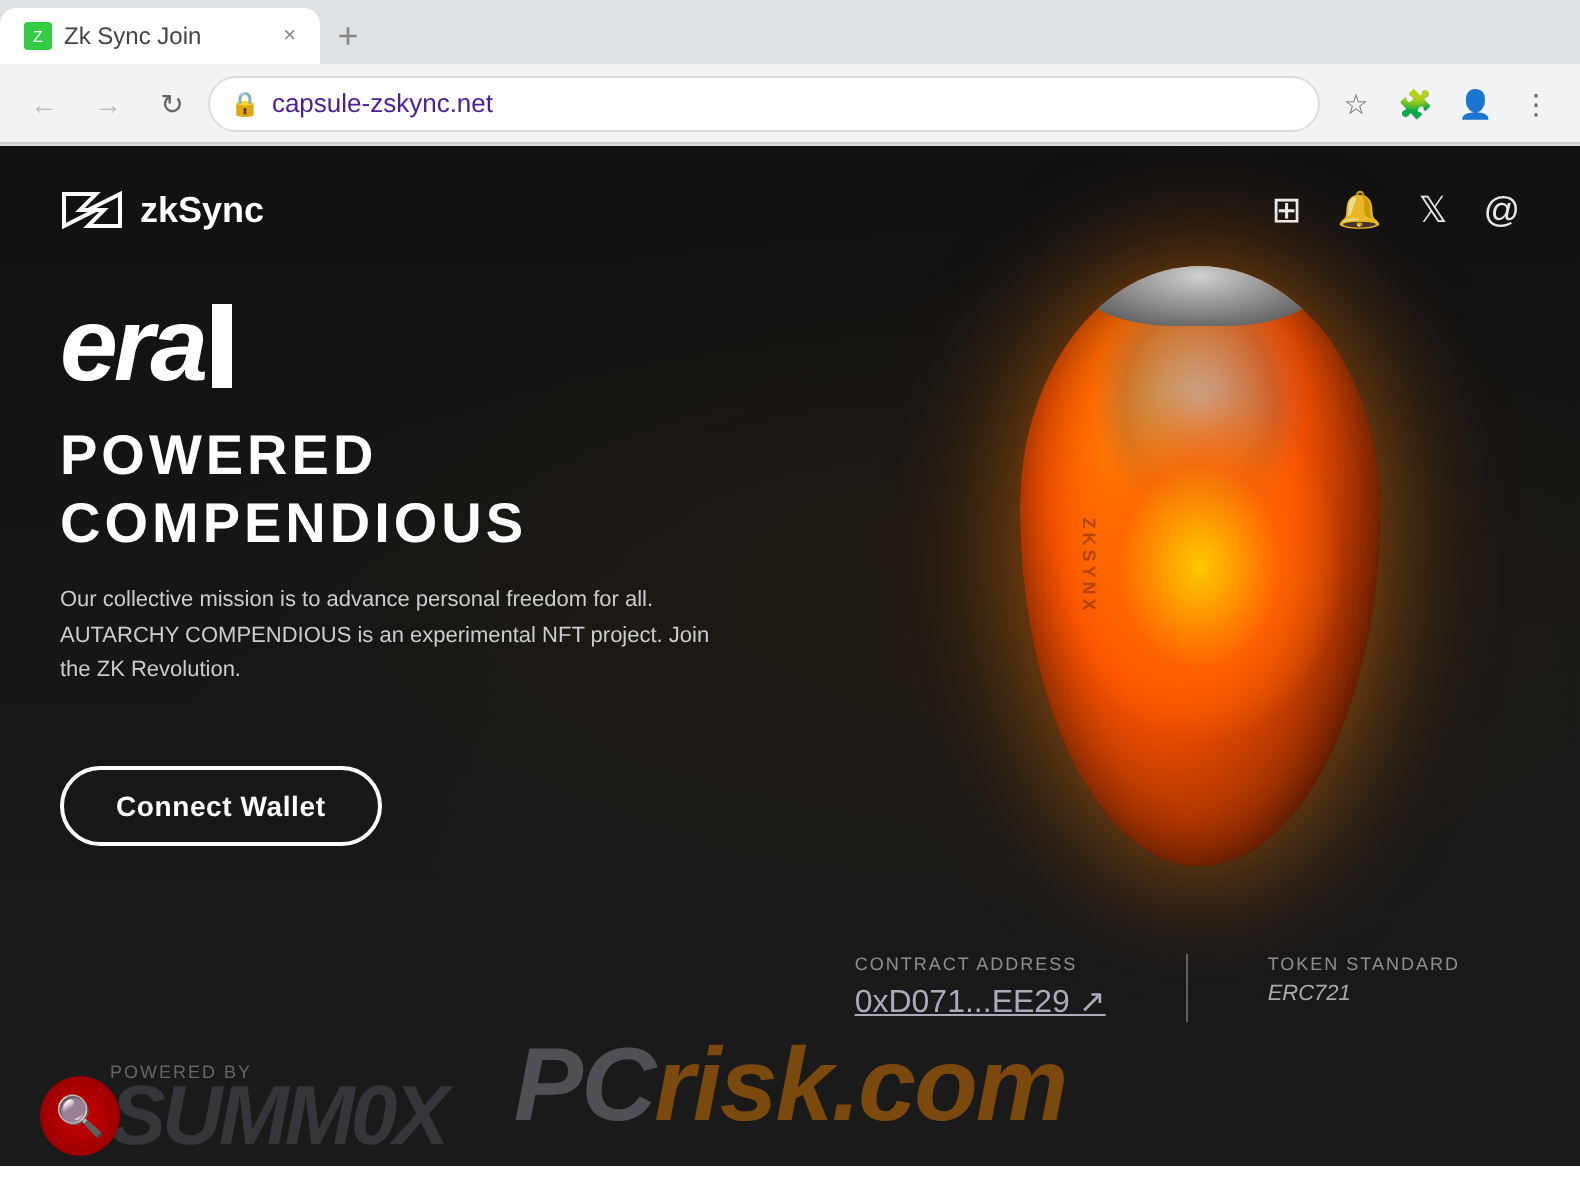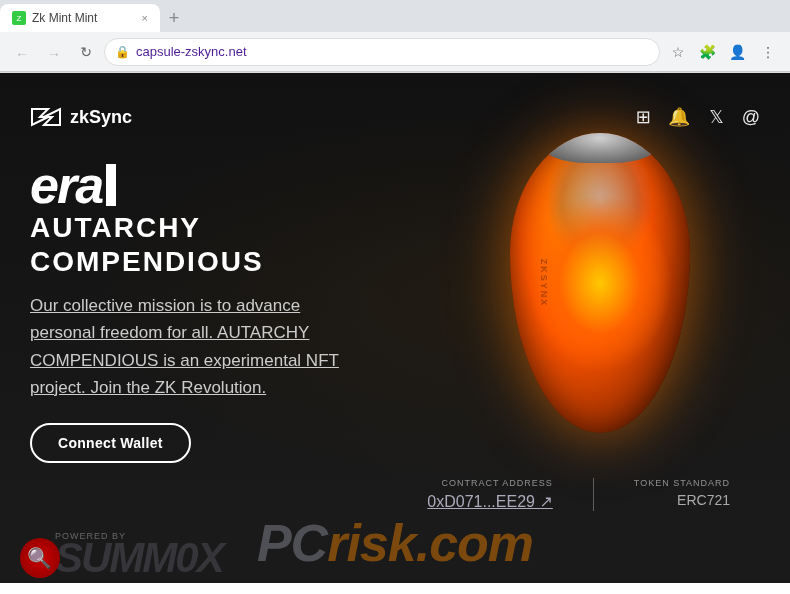--- a/index.html
+++ b/index.html
@@ -27,48 +27,48 @@
     
     .page::before {
       content: '';
       position: absolute;
       inset: 0;
       background: radial-gradient(ellipse at 65% 50%, rgba(60,40,10,0.3) 0%, transparent 60%),
                   linear-gradient(to bottom, #111 0%, #1a1a1a 100%);
     }
 
     
-    .header { position: relative; z-index: 10; display: flex; align-items: center; justify-content: space-between; padding: 32px 30px 10px 30px; }
+    .header { position: relative; z-index: 10; display: flex; align-items: center; justify-content: space-between; padding: 20px 30px 10px 30px; }
     .logo { display: flex; align-items: center; gap: 8px; color: #fff; font-size: 18px; font-weight: bold; }
     .logo-icon { width: 32px; height: 24px; }
     .social-icons { display: flex; gap: 18px; align-items: center; }
     .social-icon { color: #fff; font-size: 18px; cursor: pointer; opacity: 0.9; }
 
     
     .main-content { position: relative; z-index: 10; padding: 20px 30px; max-width: 420px; }
-    .era-logo { font-size: 52px; font-weight: 900; color: #fff; letter-spacing: -2px; font-style: italic; line-height: 1; margin-bottom: 0; display: flex; align-items: center; }
+    .era-logo { font-size: 52px; font-weight: 900; color: #fff; letter-spacing: -2px; font-style: italic; line-height: 1; margin-bottom: 12px; display: flex; align-items: center; }
     .era-cursor { width: 10px; height: 42px; background: #fff; display: inline-block; margin-left: 4px; }
     .title { font-size: 28px; font-weight: 700; color: #fff; letter-spacing: 2px; line-height: 1.2; margin-bottom: 14px; }
-    .description { font-size: 17px; color: #ccc; line-height: 1.6; margin-bottom: 22px; max-width: 340px; text-decoration: underline; }
+    .description { font-size: 11px; color: #ccc; line-height: 1.6; margin-bottom: 38px; max-width: 340px; }
     .connect-btn { background: transparent; border: 2px solid #fff; color: #fff; padding: 10px 26px; border-radius: 24px; font-size: 14px; font-weight: 600; cursor: pointer; letter-spacing: 0.3px; }
 
     
     .capsule-container { position: absolute; right: 60px; top: 60px; width: 260px; height: 340px; z-index: 5; }
     .capsule { width: 180px; height: 300px; background: radial-gradient(ellipse at 40% 30%, #ff9500, #ff5500 40%, #a03000 70%, #1a0a00 100%); border-radius: 50% 50% 50% 50% / 40% 40% 60% 60%; position: relative; margin: 0 auto; box-shadow: 0 0 60px rgba(255,120,0,0.6), inset 0 0 30px rgba(0,0,0,0.5); overflow: hidden; }
     .capsule::before { content: ''; position: absolute; top: 0; left: 20%; width: 60%; height: 45%; background: radial-gradient(ellipse, rgba(180,180,200,0.7) 0%, rgba(100,100,120,0.3) 50%, transparent 70%); border-radius: 50%; }
     .capsule-top { width: 120px; height: 50px; background: radial-gradient(ellipse, #d0d0d0, #888 50%, #444); border-radius: 50% 50% 40% 40%; position: absolute; top: -20px; left: 50%; transform: translateX(-50%); }
     .capsule-inner-glow { position: absolute; top: 20%; left: 10%; width: 80%; height: 60%; background: radial-gradient(ellipse, rgba(255,200,0,1) 0%, rgba(255,100,0,0.8) 40%, transparent 70%); border-radius: 50%; }
     .capsule-text { position: absolute; left: 10px; top: 50%; transform: translateY(-50%) rotate(90deg); color: rgba(0,0,0,0.3); font-size: 9px; font-weight: bold; letter-spacing: 2px; white-space: nowrap; }
 
     
     .bottom-info { position: absolute; bottom: 0; right: 0; width: 100%; z-index: 10; display: flex; justify-content: flex-end; padding: 12px 60px; gap: 40px; }
     .info-divider { width: 1px; background: rgba(255,255,255,0.3); }
-    .info-block { text-align: right; }
+    .info-block { text-align: left; }
     .info-label { font-size: 9px; color: rgba(255,255,255,0.5); letter-spacing: 1px; text-transform: uppercase; margin-bottom: 4px; }
-    .info-value { font-size: 14px; color: #aaa; }
+    .info-value { font-size: 11px; color: #aaa; font-style: italic; }
     .info-link { color: #aab; text-decoration: underline; font-size: 16px; }
 
     
     .footer { background: #1a1a1a; height: 60px; display: flex; align-items: center; padding: 0 20px; gap: 12px; position: relative; }
     .powered-by { font-size: 9px; color: #666; letter-spacing: 1px; text-transform: uppercase; position: absolute; left: 20px; top: 8px; margin-left: 35px; }
     .footer-logo { display: flex; align-items: center; margin-top: 10px; }
     .summox-icon { width: 40px; height: 40px; border-radius: 50%; background: radial-gradient(circle, #cc0000, #880000); display: flex; align-items: center; justify-content: center; position: relative; overflow: hidden; }
     .summox-icon::before { content: '🔍'; font-size: 20px; }
     .footer-brand { font-size: 42px; font-weight: 900; color: rgba(80,80,90,0.5); font-style: italic; letter-spacing: -2px; margin-left: -5px; }
 
@@ -80,21 +80,21 @@
     .tab-bar-row { display: flex; align-items: flex-end; background: #dee1e6; padding-top: 4px; }
   </style>
 </head>
 <body>
 
 <div class="browser-chrome">
 
   <div class="tab-bar-row">
     <div class="tab active">
       <span class="tab-favicon">Z</span>
-      <span>Zk Mint Mint</span>
+      <span>Zk Sync Join</span>
       <span class="tab-close">×</span>
     </div>
     <div class="tab-new">+</div>
   </div>
 
   <div class="nav-bar">
     <button class="nav-btn disabled">←</button>
     <button class="nav-btn disabled">→</button>
     <button class="nav-btn">↻</button>
     <div class="address-bar">
@@ -127,21 +127,21 @@
       <span class="social-icon">@</span>
     </div>
   </div>
 
   <div class="main-content">
     <div class="era-logo">
       <span>era</span>
         <span class="era-cursor"></span>
     </div>
     <div class="title">
-      <div>AUTARCHY</div>
+      <div>POWERED</div>
       <div>COMPENDIOUS</div>
     </div>
     <div class="description">Our collective mission is to advance personal freedom for all. AUTARCHY COMPENDIOUS is an experimental NFT project. Join the ZK Revolution.</div>
     <button class="connect-btn">Connect Wallet</button>
   </div>
 
   <div class="capsule-container">
     <div class="capsule">
       <div class="capsule-top"></div>
       <div class="capsule-inner-glow"></div>

